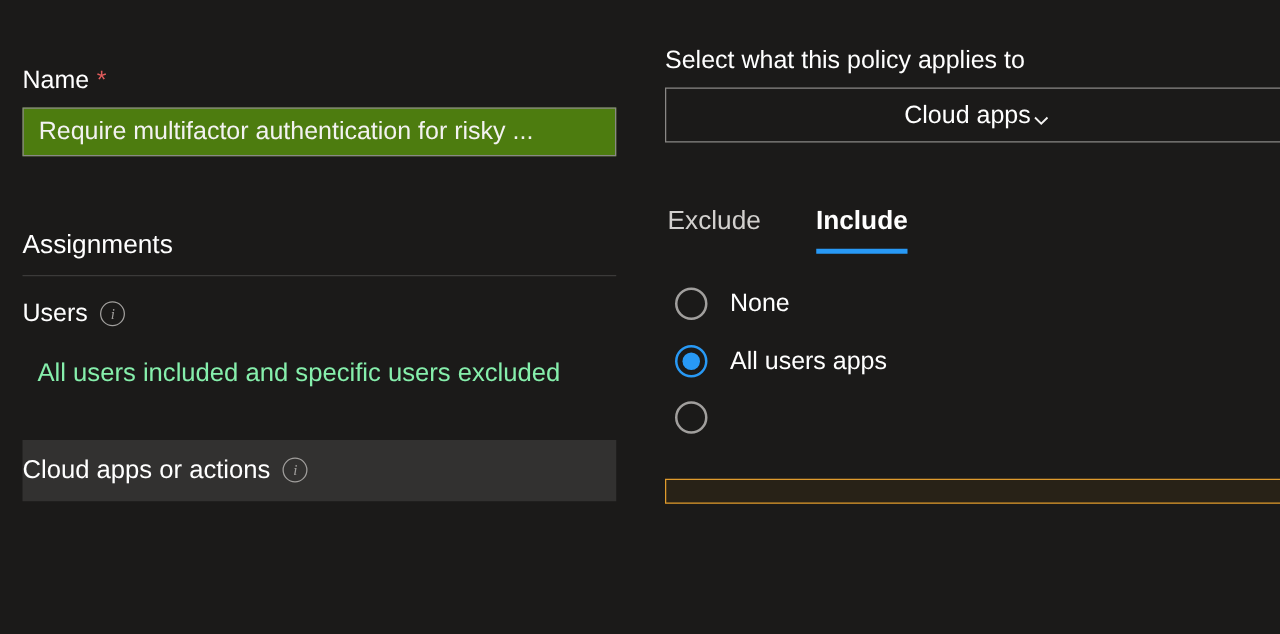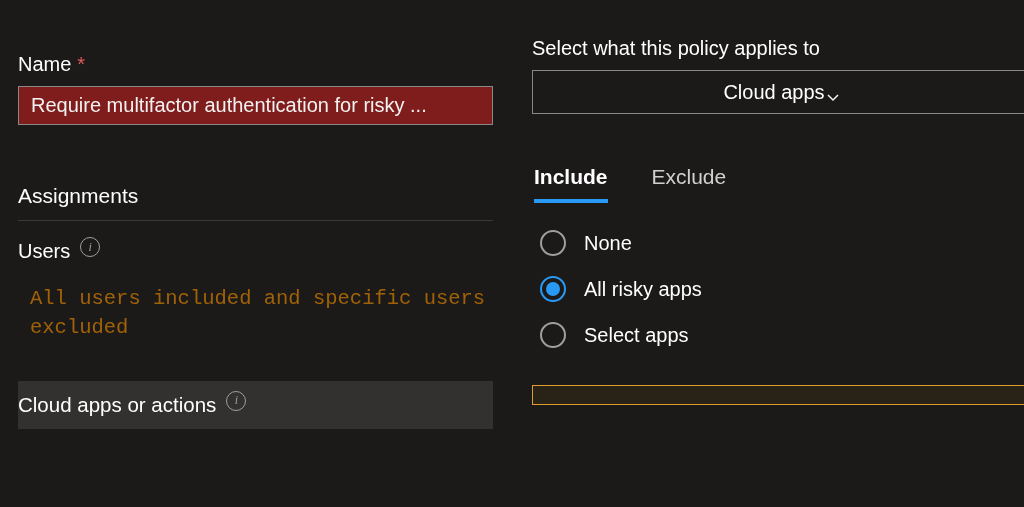--- a/index.html
+++ b/index.html
@@ -45,21 +45,21 @@
       align-items: flex-end;
       gap: 6px;
     }
     .req {
       color: #e05b5b;
     }
     .text-input {
       margin-top: 8px;
       width: 475px;
       max-width: 100%;
-      background: #7f1d1d;
+      background: #4d7c0f;
       border: 1px solid #8a8886;
       color: #f3f2f1;
       font-size: 20px;
       padding: 7px 12px;
       font-family: inherit;
       white-space: nowrap;
       overflow: hidden;
       text-overflow: ellipsis;
     }
     .section-heading {
@@ -67,20 +67,21 @@
       font-size: 21px;
       padding-bottom: 10px;
       border-bottom: 1px solid #3b3a39;
     }
     .sub-item {
       margin-top: 16px;
     }
     .sub-label {
       font-size: 20px;
       display: flex;
+      align-items: center;
       gap: 10px;
     }
     .info-icon {
       display: inline-flex;
       align-items: center;
       justify-content: center;
       width: 20px;
       height: 20px;
       border: 1.5px solid #a19f9d;
       border-radius: 50%;
@@ -88,22 +89,21 @@
       color: #a19f9d;
       font-style: italic;
       font-family: Georgia, serif;
     }
     .sub-value {
       margin-top: 20px;
       padding-left: 12px;
       font-size: 20.5px;
     }
     .sub-value.link {
-      color: #a16207;
-      font-family: Liberation Mono, monospace;
+      color: #86efac;
     }
     .selected-item {
       margin-top: 38px;
       background: #323130;
       padding: 10px 4px 10px 0;
       display: flex;
       align-items: center;
       font-size: 20.5px;
       gap: 10px;
     }
@@ -228,35 +228,34 @@
   <div class="dropdown">
     <span>Cloud apps</span>
     <span class="chevron-down">
       <svg viewBox="0 0 16 16" fill="none" stroke-width="1.5">
           <path d="M3 6 L8 11 L13 6"></path>
         </svg>
     </span>
   </div>
 
   <div class="tabs">
+    <div class="tab">Exclude</div>
     <div class="tab active">Include</div>
-    <div class="tab">Exclude</div>
   </div>
 
   <div class="radio-group">
     <div class="radio-option">
       <span class="radio-circle"></span>
       <span>None</span>
     </div>
     <div class="radio-option">
       <span class="radio-circle selected">
         <span class="radio-dot"></span>
       </span>
-      <span>All risky apps</span>
+      <span>All users apps</span>
     </div>
     <div class="radio-option">
       <span class="radio-circle"></span>
-      <span>Select apps</span>
     </div>
   </div>
 
   <div class="notice-box"></div>
 </div>
 
 </body></html>

